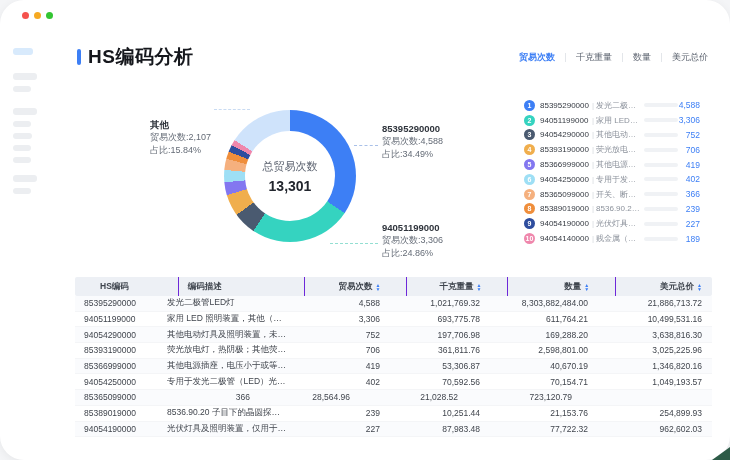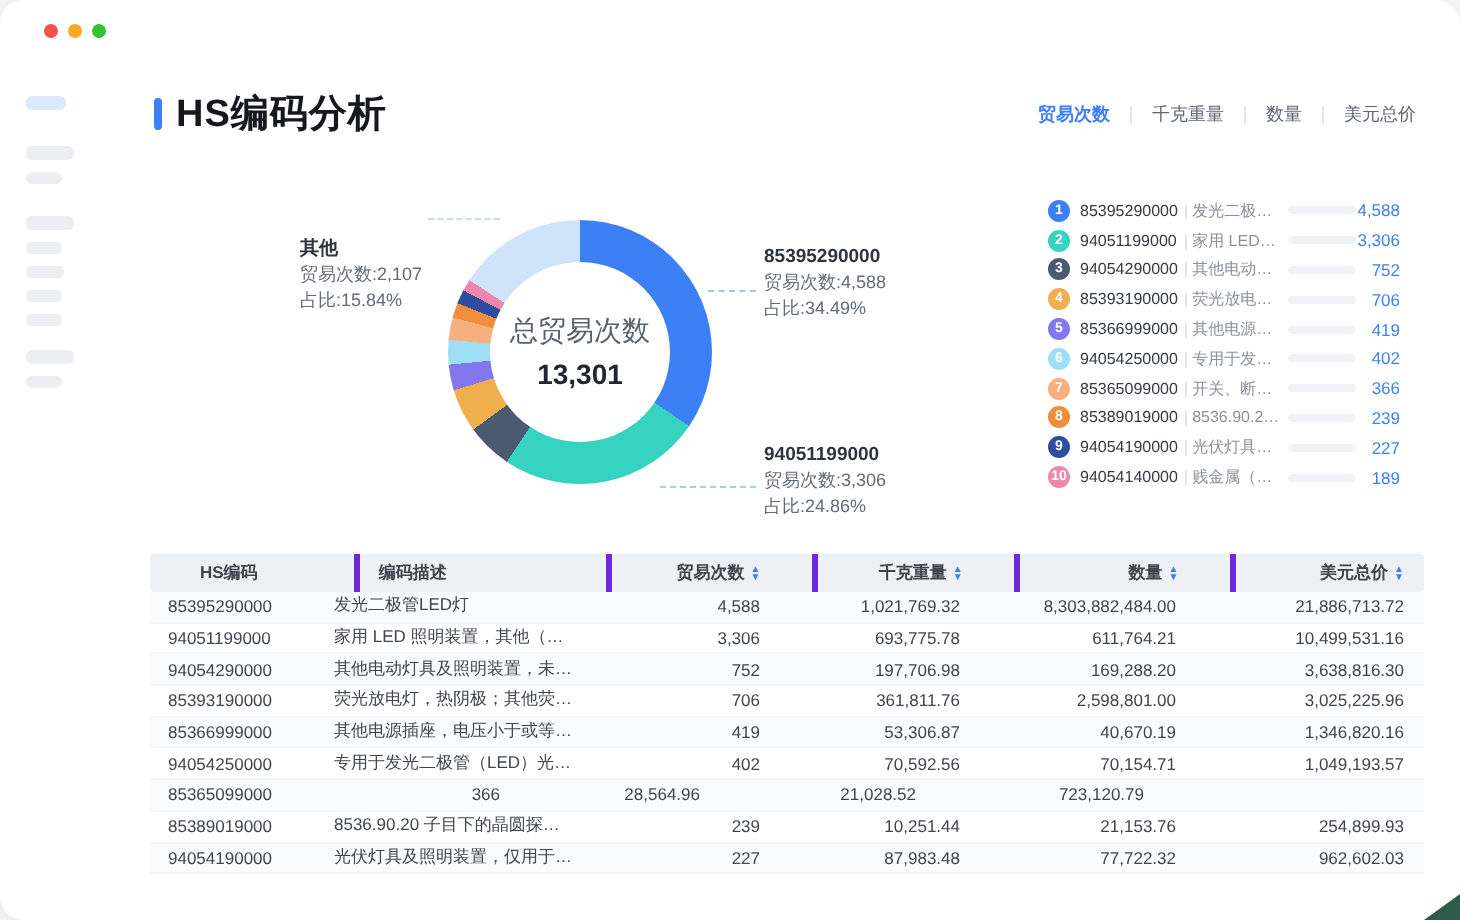--- a/index.html
+++ b/index.html
@@ -2,21 +2,21 @@
 <html><head>
 <meta charset="utf-8">
 <style>
   html,body{margin:0;padding:0;}
   body{
     width:730px;height:460px;position:relative;overflow:hidden;
     background:#f4f5f7;
     font-family:"Liberation Sans","DejaVu Sans",sans-serif;
     -webkit-font-smoothing:antialiased;
   }
-  .card{position:absolute;inset:0;background:#ffffff;border-radius:12px;box-shadow:0 2px 10px rgba(0,0,0,.06);}
+  .card{position:absolute;inset:0;background:#ffffff;border-radius:24px;box-shadow:0 2px 10px rgba(0,0,0,.06);}
   .corner-green{position:absolute;right:0;bottom:0;width:18px;height:13px;background:#2D5B47;
     clip-path:polygon(100% 0,100% 100%,0 100%);z-index:9;}
 
   
   .dots{position:absolute;left:22px;top:12px;display:flex;gap:5px;}
   .dot{width:7px;height:7px;border-radius:50%;display:inline-block;}
   .dot.red{background:#F5524D}.dot.yellow{background:#F6A922}.dot.green{background:#33C532}
 
   
   .sidebar{position:absolute;left:13px;top:48px;width:42px;}
@@ -35,21 +35,21 @@
   .tabs{position:absolute;right:20px;top:51px;display:flex;align-items:center;font-size:9px;}
   .tab{color:#5F6672;cursor:pointer;padding:0 2px;}
   .tab.active{color:#3D7FF5;font-weight:bold;}
   .tab-sep{width:1px;height:9px;background:#E3E6EA;margin:0 8px;}
 
   
   .donut{position:absolute;left:224px;top:110px;width:132px;height:132px;border-radius:50%;}
   .donut::after{content:"";position:absolute;inset:21px;background:#fff;border-radius:50%;}
   .donut-center{position:absolute;left:224px;top:110px;width:132px;height:132px;display:flex;
     flex-direction:column;align-items:center;justify-content:center;z-index:2;pointer-events:none;}
-  .donut-center .c-label{font-size:14px;color:#5A616E;margin-bottom:4px;font-family:Liberation Mono, monospace;}
+  .donut-center .c-label{font-size:11px;color:#5A616E;margin-bottom:4px;font-family:Liberation Mono, monospace;}
   .donut-center .c-value{font-size:14px;font-weight:bold;color:#22262E;}
 
   .callout{position:absolute;z-index:3;}
   .callout .c-title{font-size:9.5px;font-weight:bold;color:#2F343C;line-height:13px;}
   .callout .c-line{font-size:9px;color:#646B76;line-height:13px;}
   .co-other{left:150px;top:94px;margin-top:24px;}
   .co-right{left:382px;top:122px;}
   .co-bottom{left:382px;top:221px;}
   .connector{position:absolute;border-top:1px dashed #C3D2E8;z-index:1;}
   .cn-other{left:214px;top:109px;width:36px;border-color:#C9DBF2;}
@@ -67,21 +67,21 @@
   .bar-track{width:34px;height:4px;border-radius:2px;background:#F0F2F5;margin-left:4px;flex:0 0 34px;}
   .bar-fill{height:4px;border-radius:2px;background:#4A86F0;width:2px;}
   .rank-value{flex:1;text-align:right;font-size:8.5px;color:#3D7FF5;}
 
   
   .table{position:absolute;left:75px;top:277px;width:637px;font-size:8.5px;color:#40454D;}
   .t-row{display:flex;align-items:center;height:14.7px;border-bottom:1px solid #F4F5F7;}
   .t-row:nth-child(even){background:#FAFBFD;}
   .t-head{display:flex;align-items:center;height:19px;background:#EDF0F5;border-radius:2px;}
   .th{font-weight:bold;color:#3F454E;display:flex;align-items:center;height:100%;box-sizing:border-box;margin-left:16px;}
-  .th + .th{border-left:3px solid #6d28d9;}
+  .th + .th{border-left:1px solid #6d28d9;}
   .c0{width:83px;box-sizing:border-box;padding-left:9px;}
   .c1{width:130px;box-sizing:border-box;padding-left:9px;overflow:hidden;white-space:nowrap;text-overflow:ellipsis;}
   .c2{width:102px;box-sizing:border-box;padding-right:10px;text-align:right;justify-content:flex-end;}
   .c3{width:100px;box-sizing:border-box;padding-right:10px;text-align:right;justify-content:flex-end;}
   .c4{width:108px;box-sizing:border-box;padding-right:10px;text-align:right;justify-content:flex-end;}
   .c5{width:114px;box-sizing:border-box;padding-right:10px;text-align:right;justify-content:flex-end;}
   .td{display:block;}
   .t-row .c2,.t-row .c3,.t-row .c4,.t-row .c5{display:block;}
   .caret{display:inline-flex;flex-direction:column;margin-left:3px;}
   .caret i{font-style:normal;font-size:5px;line-height:4px;color:#3D7FF5;}

